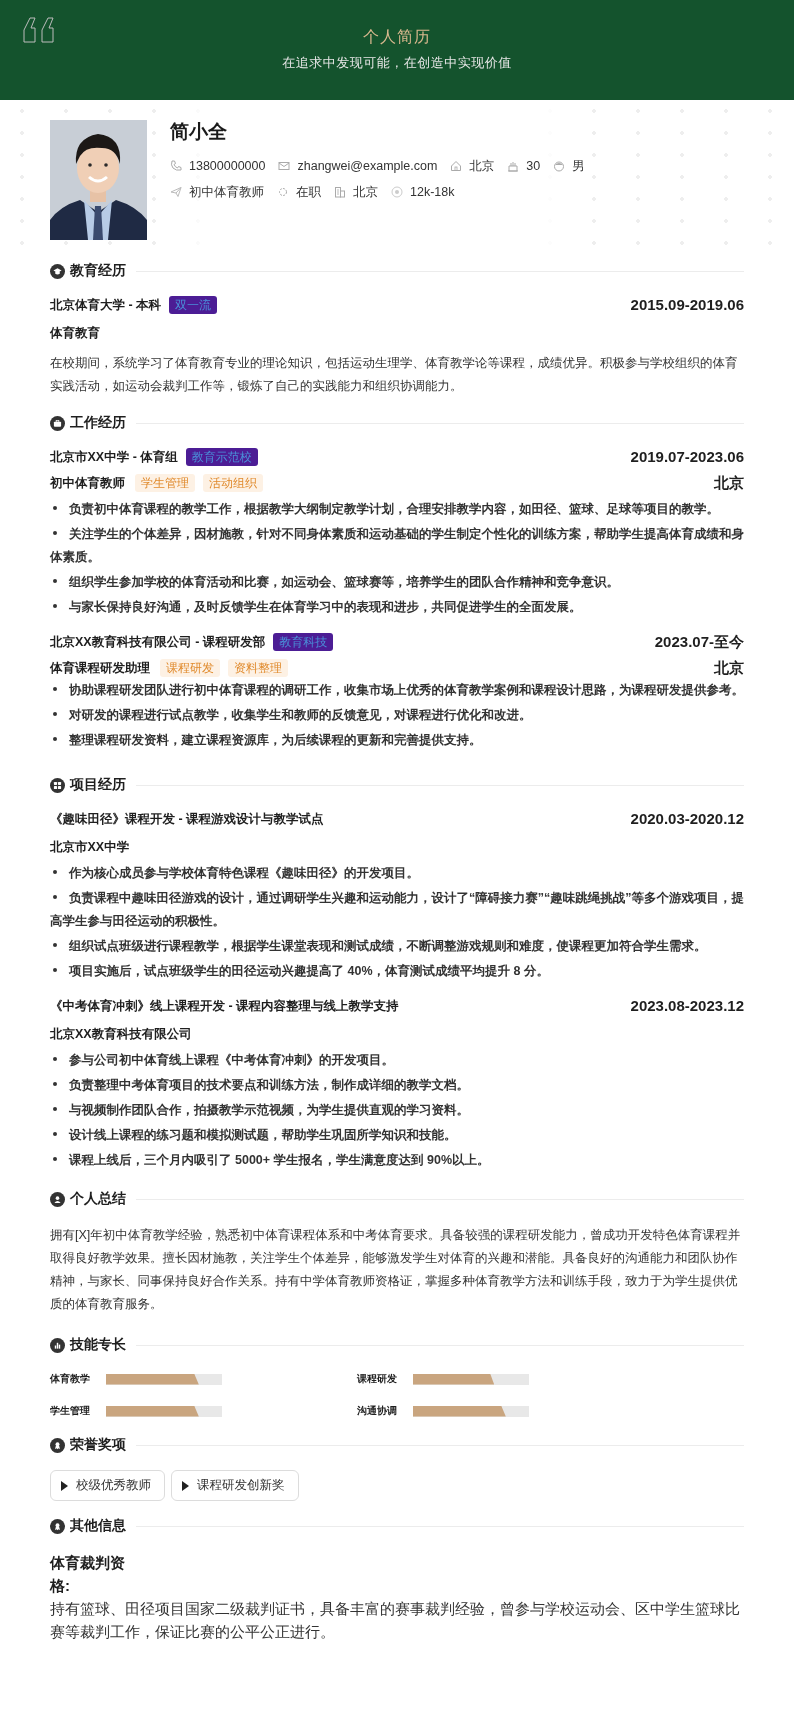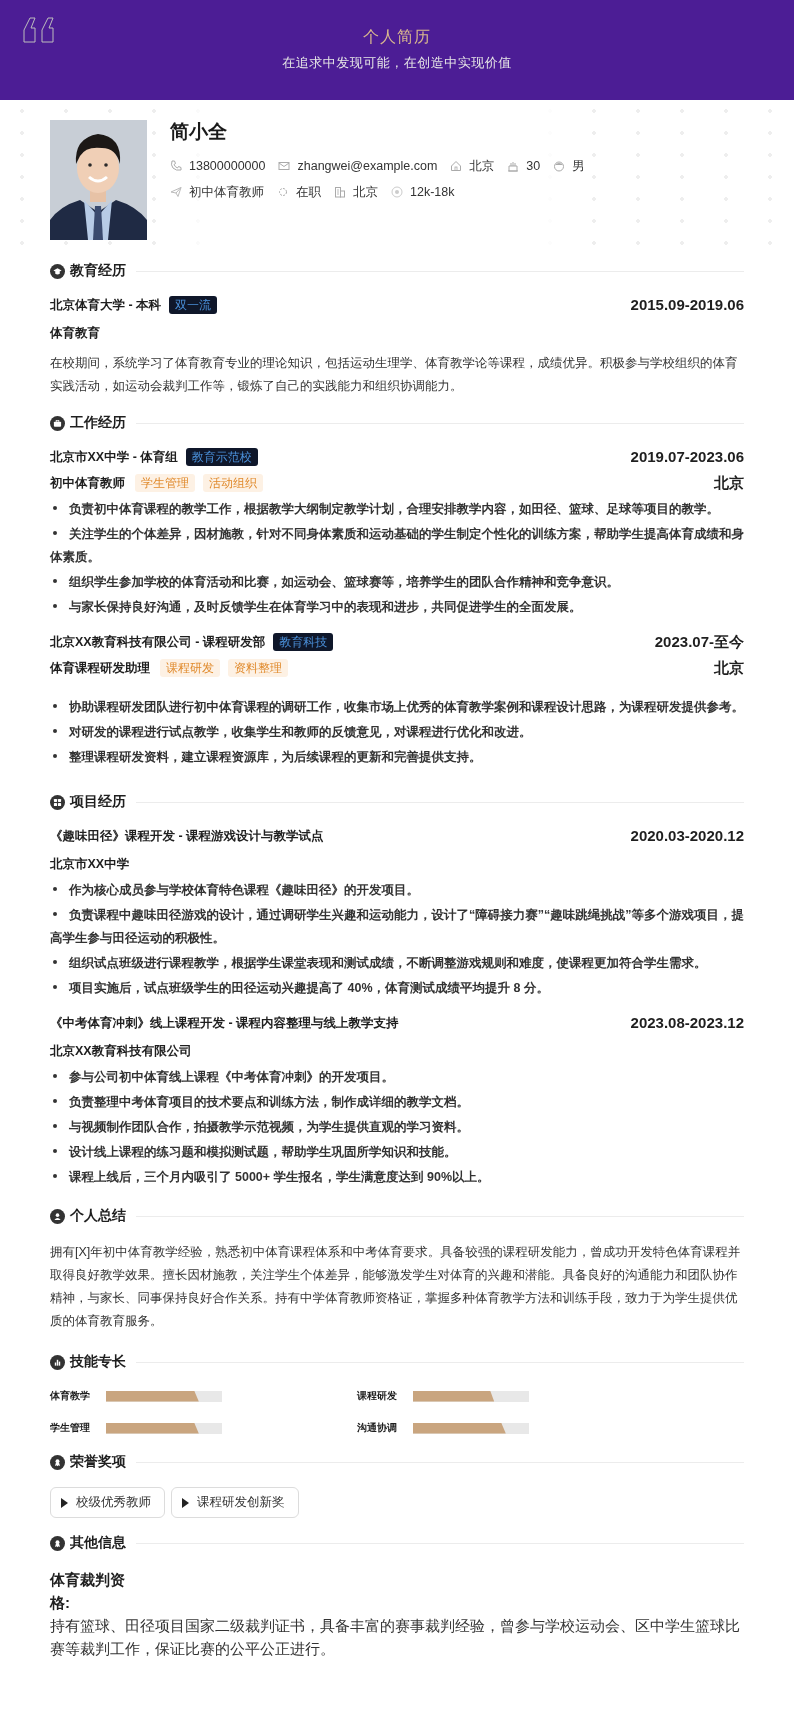--- a/index.html
+++ b/index.html
@@ -1,20 +1,20 @@
 <!DOCTYPE html>
 <html><head>
   <meta charset="utf-8">
   <style>
     * { box-sizing: border-box; margin: 0; padding: 0; }
     html, body { width: 794px; background: #ffffff; }
     body { font-family: "Liberation Sans", "DejaVu Sans", sans-serif; color: #222; font-size: 12px; }
 
     
-    .banner { position: relative; height: 100px; background: #4c1d95; text-align: center; }
+    .banner { position: relative; height: 100px; background: #14532d; text-align: center; }
     .banner .quote { position: absolute; left: 22px; top: 14px; width: 40px; height: 32px; }
     .banner .title { padding-top: 26px; font-size: 16px; color: #d9b88e; letter-spacing: 1px; line-height: 22px; }
     .banner .subtitle { margin-top: 6px; font-size: 13px; color: #e6e6e6; letter-spacing: 0.5px; line-height: 18px; }
 
     
     .profile { position: relative; height: 150px; padding: 20px 50px 0 50px; display: flex;
       background-image: radial-gradient(circle, #eeeeee 1.6px, transparent 2px);
       background-size: 44px 22px; }
     .profile::after { content: ""; position: absolute; left: 160px; right: 200px; top: 0; bottom: 0;
       background: linear-gradient(90deg, rgba(255,255,255,0) 0%, #fff 12%, #fff 88%, rgba(255,255,255,0) 100%); }
@@ -33,21 +33,21 @@
     .section-head .sicon { width: 15px; height: 15px; border-radius: 50%; background: #333; display: flex; align-items: center; justify-content: center; flex: none; }
     .section-head .sicon svg { width: 9px; height: 9px; }
     .section-head .stitle { margin-left: 5px; font-size: 14px; font-weight: bold; color: #1f1f1f; white-space: nowrap; }
     .section-head .sline { flex: 1; height: 1px; background: #ececec; margin-left: 10px; }
 
     .row { display: flex; align-items: center; justify-content: space-between; line-height: 18px; }
     .row-left { display: flex; align-items: center; }
     .strong { font-weight: bold; font-size: 12.5px; color: #1f1f1f; }
     .date { font-weight: bold; font-size: 15px; color: #1f1f1f; }
     .tag { display: inline-block; font-size: 12px; line-height: 18px; padding: 0 6px; border-radius: 3px; margin-left: 8px; }
-    .tag-blue { background: #0f172a; color: #4a8fd8; }
+    .tag-blue { background: #4c1d95; color: #4a8fd8; }
     .tag-orange { background: #fdf1e4; color: #e08a2c; }
     .para { font-size: 12.5px; color: #333; line-height: 23px; }
     ul.bullets { list-style: none; font-weight: bold; }
     ul.bullets li { font-size: 12.5px; color: #333; line-height: 23px; position: relative; padding-left: 0; text-indent: 0; margin-bottom: 2px; }
     ul.bullets li .dot { display: inline-block; width: 4px; height: 4px; border-radius: 50%; background: #333; vertical-align: middle; margin: 0 12px 0 3px; position: relative; top: -2px; }
 
     .block { margin-bottom: 14px; }
 
     
     .skills { display: grid; grid-template-columns: 1fr 1fr; row-gap: 14px; margin-bottom: 14px; }
@@ -239,21 +239,21 @@
       <span class="date">2023.07-至今</span>
     </div>
     <div class="row" style="margin-top:8px;">
       <div class="row-left">
         <span class="strong">体育课程研发助理</span>
         <span class="tag tag-orange" style="margin-left:10px;">课程研发</span>
         <span class="tag tag-orange">资料整理</span>
       </div>
       <span class="date">北京</span>
     </div>
-    <ul class="bullets" style="margin-top:19px;">
+    <ul class="bullets" style="margin-top:2px;">
       <li><span class="dot"></span><span>协助课程研发团队进行初中体育课程的调研工作，收集市场上优秀的体育教学案例和课程设计思路，为课程研发提供参考。</span></li>
       <li><span class="dot"></span><span>对研发的课程进行试点教学，收集学生和教师的反馈意见，对课程进行优化和改进。</span></li>
       <li><span class="dot"></span><span>整理课程研发资料，建立课程资源库，为后续课程的更新和完善提供支持。</span></li>
     </ul>
   </div>
 
   <div class="section-head">
     <div class="sicon">
       <svg viewBox="0 0 10 10">
           <rect x="1" y="1" width="3.5" height="3.5" rx="0.8" fill="#fff"></rect>

